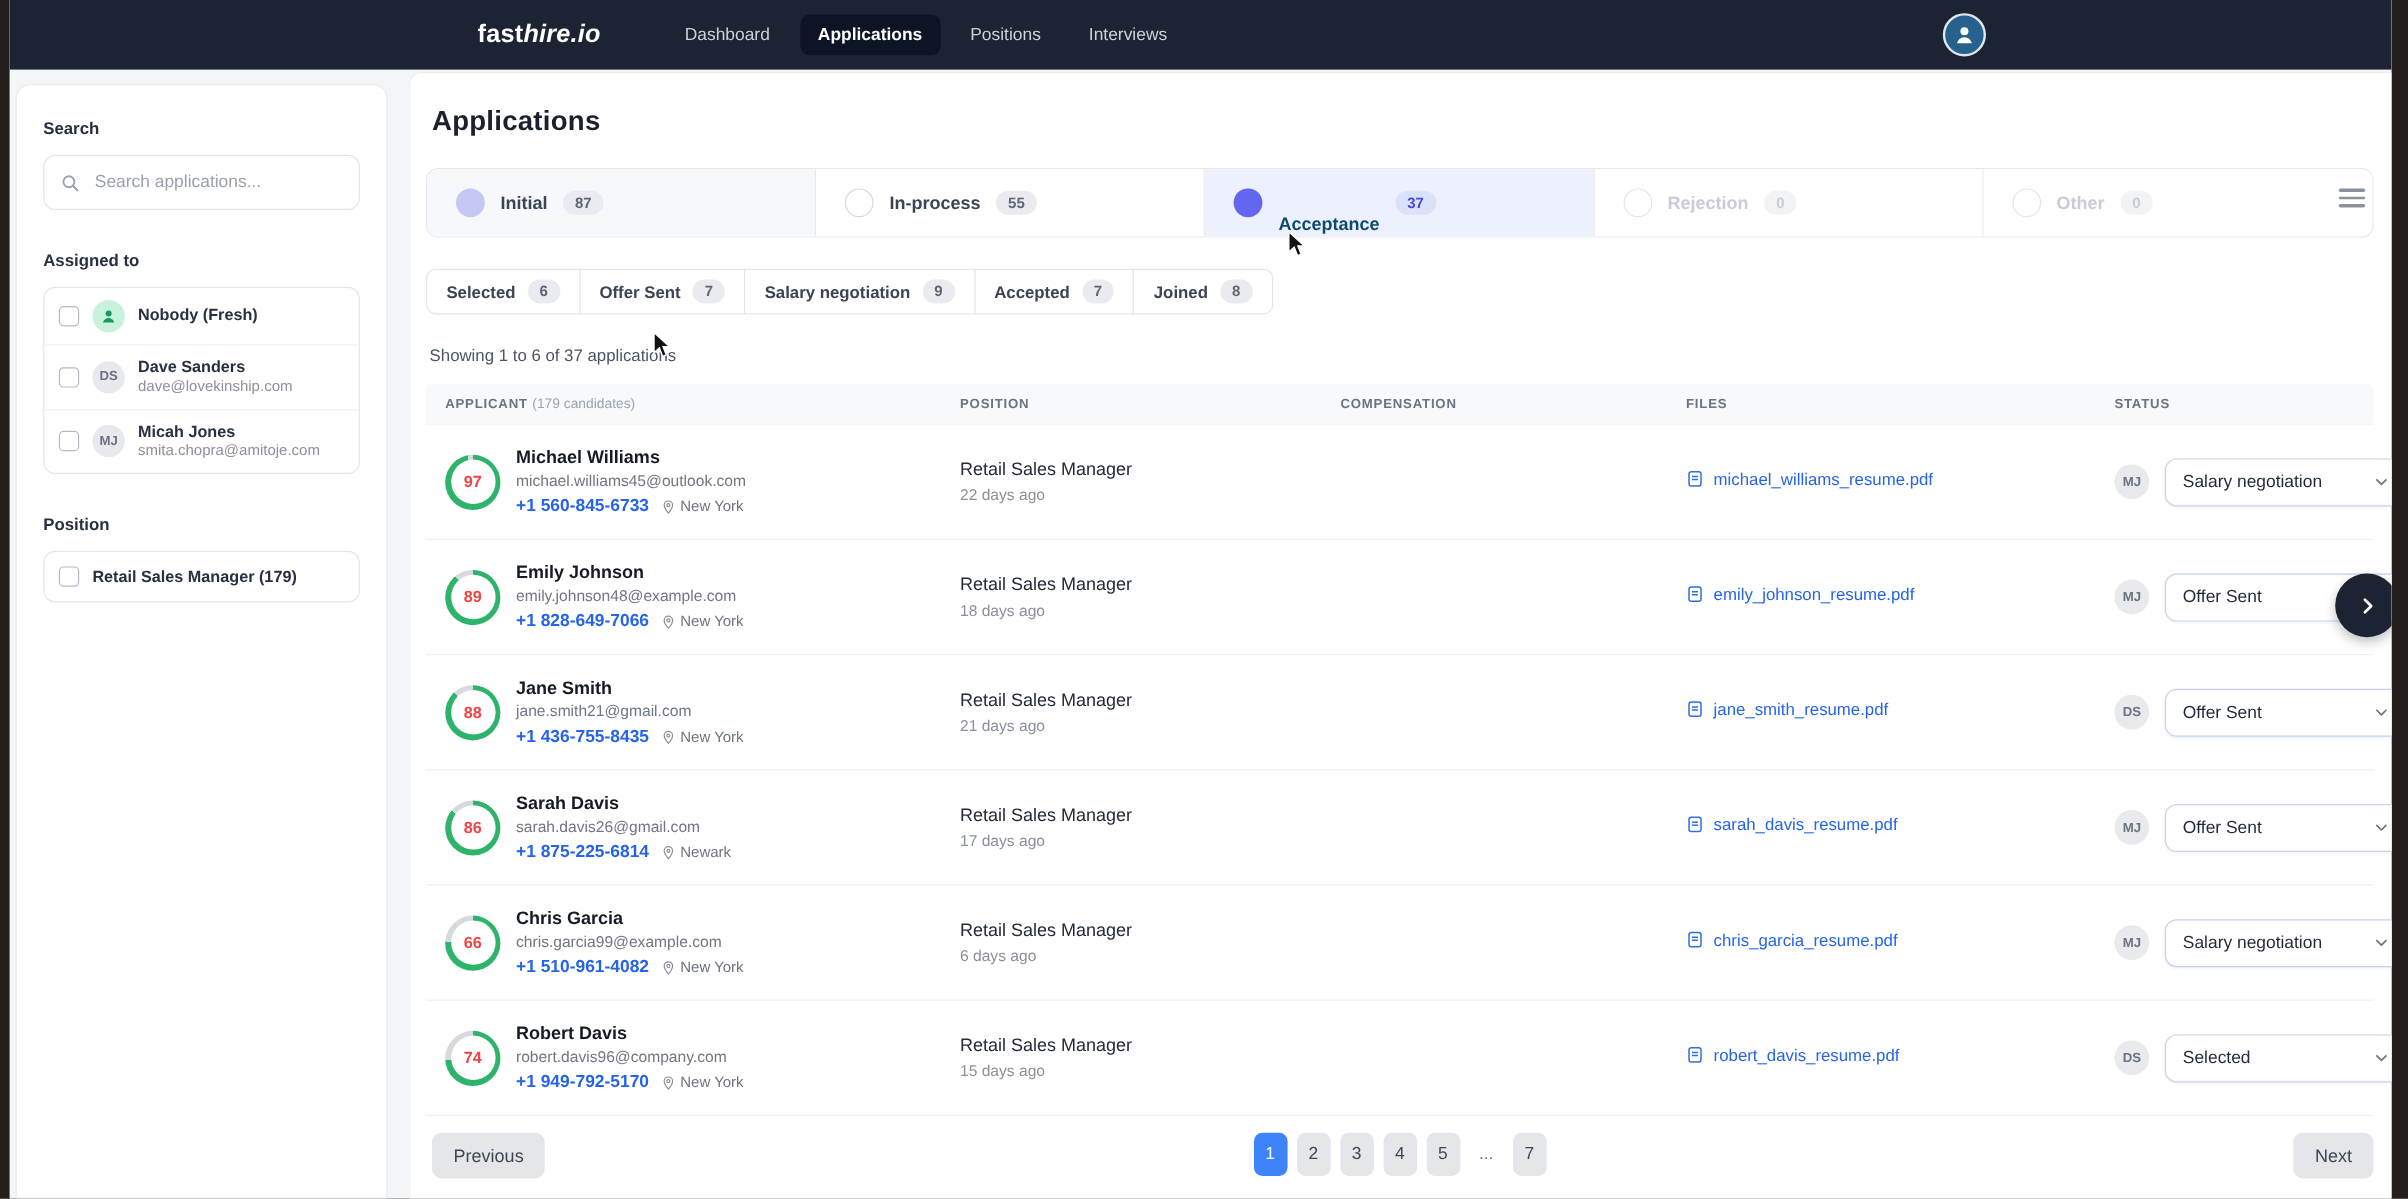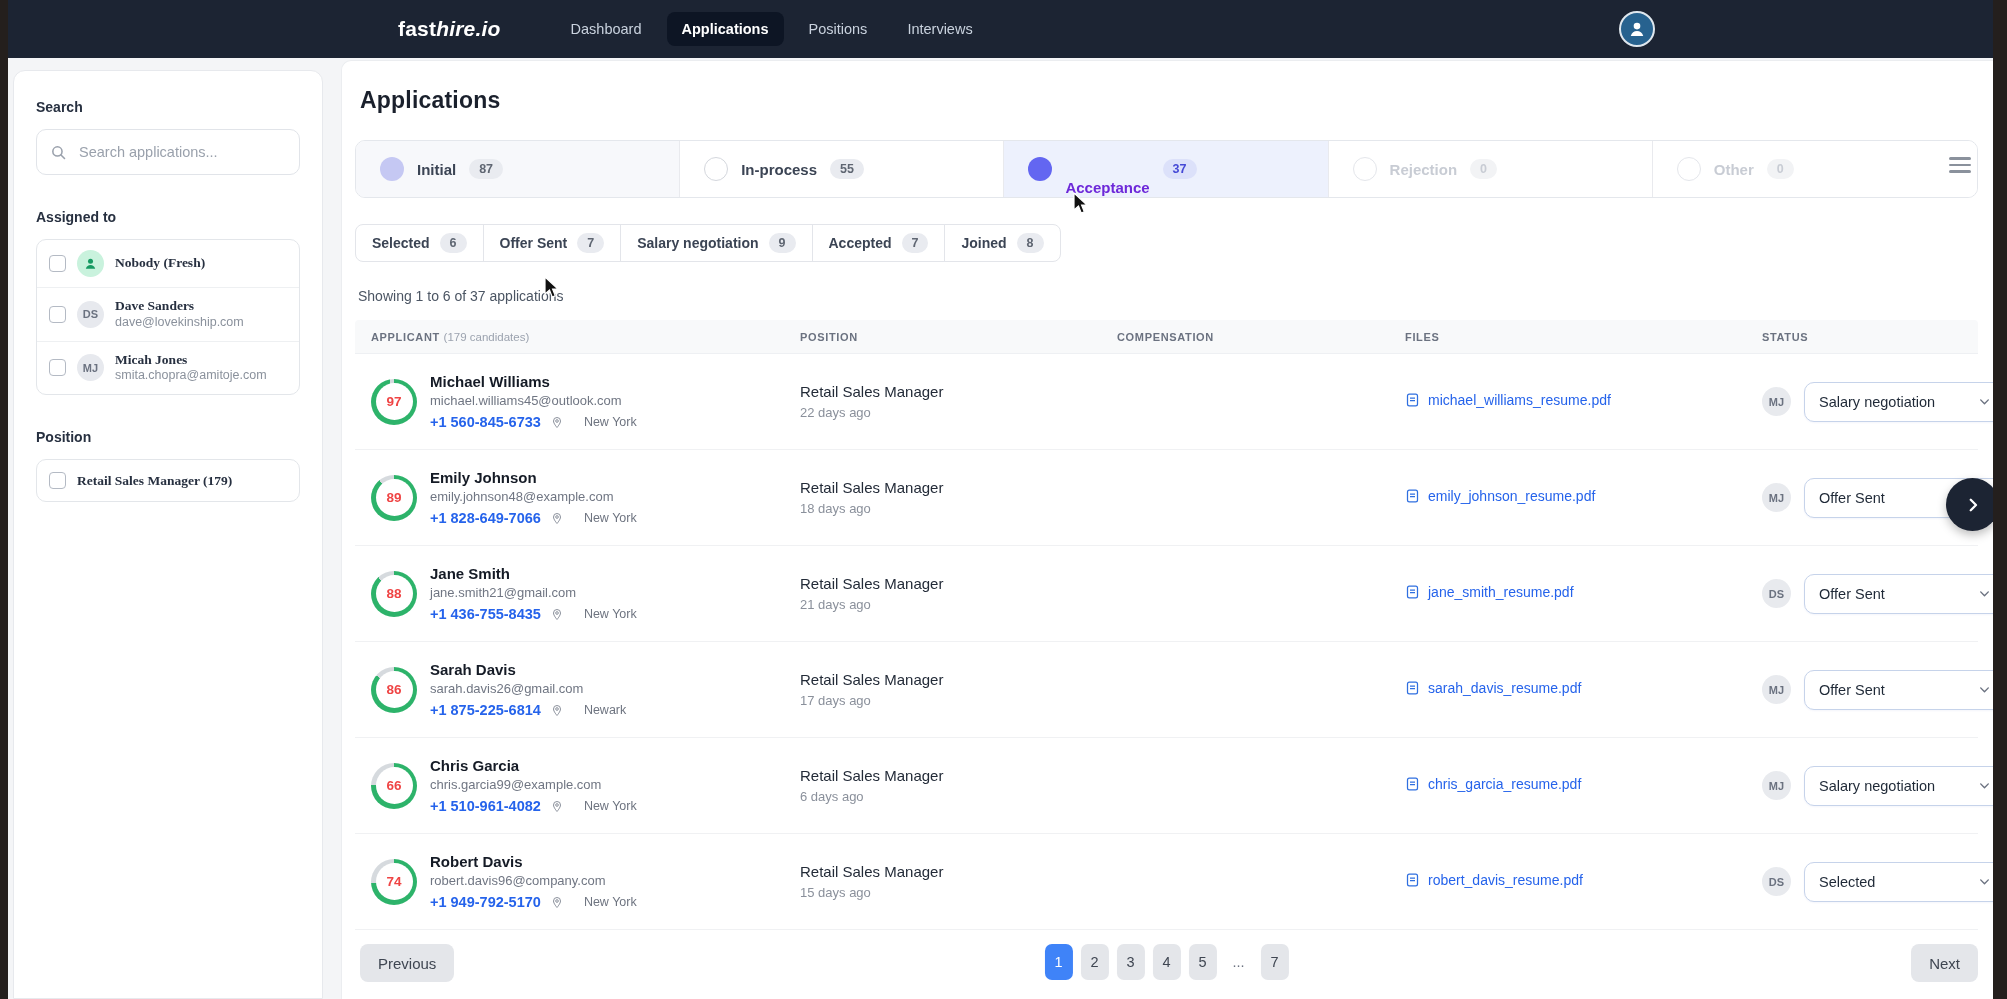--- a/index.html
+++ b/index.html
@@ -24,21 +24,21 @@
   .search-box input { width:100%; height:46px; border:1px solid #e1e4e9; border-radius:10px; padding:0 14px 0 42px; font-family:inherit; font-size:14.5px; color:#273040; background:#fff; outline:none; }
   .search-box input::placeholder { color:#9aa1ac; }
   .search-box .mag { position:absolute; left:14px; top:15px; }
   .side-card { border:1px solid #e3e6ea; border-radius:10px; background:#fff; overflow:hidden; margin-bottom:34px; }
   .assignee-row { display:flex; align-items:center; gap:11px; padding:10px 12px; border-bottom:1px solid #eef0f2; min-height:48px; cursor:pointer; }
   .assignee-row:last-child { border-bottom:0; }
   .cb { appearance:none; width:17px; height:17px; border:1.5px solid #b4bac4; border-radius:4px; background:#fff; flex:0 0 auto; cursor:pointer; }
   .avatar-sm { width:27px; height:27px; border-radius:50%; background:#e7e9ee; display:grid; place-items:center; font-size:11px; font-weight:700; color:#6b7280; flex:0 0 auto; }
   .avatar-sm.green { background:#c9f2dd; }
   .who { display:flex; flex-direction:column; line-height:1.25; min-width:0; }
-  .who-name { font-size:13.5px; font-weight:700; color:#273040; white-space:nowrap;font-family:Liberation Serif, serif; }
+  .who-name { font-size:13.5px; font-weight:700; color:#273040; white-space:nowrap; }
   .who-email { font-size:12.5px; color:#8a919c; white-space:nowrap; }
   .pos-row { display:flex; align-items:center; gap:11px; padding:12px 12px; cursor:pointer; }
   .pos-row .who-name { font-weight:600; }
 
   
   .main { position:absolute; left:333px; top:60px; width:1652px; height:939px; background:#ffffff; border-radius:10px 0 0 0; border:1px solid #ebedf0; border-right:0; border-bottom:0; padding:26px 15px 0 13px; }
   .page-title { font-size:23px; font-weight:800; color:#1a202c; letter-spacing:.2px; padding-left:5px; }
   .menu-btn { position:absolute; right:22px; top:96px; background:transparent; border:0; cursor:pointer; display:flex; flex-direction:column; gap:4px; }
   .menu-btn i { display:block; width:22px; height:2.5px; background:#8a919c; border-radius:2px; }
 
@@ -47,21 +47,21 @@
   .stage { display:flex; align-items:center; gap:13px; padding-left:24px; border-right:1px solid #e9eaee; cursor:pointer; background:#fff; }
   .stage:last-child { border-right:0; }
   .stage-dot { width:24px; height:24px; border-radius:50%; flex:0 0 auto; }
   .stage-label { font-size:15px; font-weight:700; color:#3b4454; }
   .count-badge { font-size:12.5px; font-weight:600; color:#5f6672; background:#e9ebf0; border-radius:999px; padding:3px 10px; }
   .stage.visited { background:#f7f8fb; }
   .stage.visited .stage-dot { background:#c5c8f3; }
   .stage.default .stage-dot { background:#fff; border:1.5px solid #d4d7dd; }
   .stage.active { background:#edf1fd; }
   .stage.active .stage-dot { background:#6366f1; }
-  .stage.active .stage-label { color:#6d28d9;margin-top:36px; }
+  .stage.active .stage-label { color:#0c4a6e;margin-top:36px; }
   .stage.active .count-badge { background:#dce1fa; color:#4549d6; }
   .stage.disabled .stage-dot { background:#fff; border:1.5px solid #e4e6eb; }
   .stage.disabled .stage-label { color:#c8ccd4; }
   .stage.disabled .count-badge { background:#f2f3f5; color:#c8ccd4; }
 
   
   .substages { margin-top:26px; display:flex; }
   .substage { display:inline-flex; align-items:center; gap:10px; background:#fff; border:1px solid #e3e5ea; margin-left:-1px; padding:0 16px; height:38px; cursor:pointer; font-family:inherit; }
   .substage:first-child { border-radius:8px 0 0 8px; margin-left:0; }
   .substage:last-child { border-radius:0 8px 8px 0; }
@@ -75,21 +75,21 @@
   .th .th-sub { text-transform:none; font-weight:400; letter-spacing:0; color:#9ca3af; font-size:11.5px; }
   .trow { display:grid; grid-template-columns:429px 317px 288px 357px 1fr; border-bottom:1px solid #f0f1f3; height:96px; align-items:center; }
   .cell { padding-left:16px; }
   .c-applicant { display:flex; align-items:center; gap:13px; }
   .score-ring { width:46px; height:46px; border-radius:50%; background:conic-gradient(#2db36a calc(var(--p)*1%), #d6dade 0); display:grid; place-items:center; flex:0 0 auto; }
   .score-num { width:37px; height:37px; border-radius:50%; background:#fff; display:grid; place-items:center; font-size:13.5px; font-weight:700; color:#ef4444; }
   .app-name { font-size:15px; font-weight:700; color:#151b26; }
   .app-email { font-size:13px; color:#707683; margin-top:3px; }
   .app-contact { display:flex; align-items:center; gap:10px; margin-top:6px; }
   .phone { font-size:14.5px; font-weight:600; color:#2563eb; text-decoration:none; cursor:pointer; }
-  .loc { display:inline-flex; align-items:center; gap:21px; font-size:12.5px; color:#6e7480;justify-content:flex-end; }
+  .loc { display:inline-flex; align-items:center; gap:4px; font-size:12.5px; color:#6e7480;justify-content:flex-end; }
   .pos-title { font-size:15px; color:#232b38; }
   .pos-ago { font-size:13px; color:#8a909b; margin-top:5px; }
   .file-link { display:inline-flex; align-items:center; gap:8px; font-size:14px; color:#2563eb; text-decoration:none; cursor:pointer;text-align:right; }
   .c-status { display:flex; align-items:center; gap:13px; }
   .avatar-badge { width:29px; height:29px; border-radius:50%; background:#e8eaee; display:grid; place-items:center; font-size:11px; font-weight:700; color:#6b7280; flex:0 0 auto; }
   .status-select { width:200px; height:40px; border:1px solid #c6d3ea; border-radius:10px; background:#fff; display:flex; align-items:center; justify-content:space-between; padding:0 12px 0 14px; font-size:14.5px; color:#1f2937; cursor:pointer; box-shadow:0 1px 2px rgba(30,64,175,.05); }
 
   
   .pagination { position:relative; margin-top:14px; height:38px; }
   .pg-btn { background:#e4e6ea; border:0; border-radius:8px; height:38px; font-family:inherit; font-size:15px; color:#3f4652; padding:0 18px; cursor:pointer; }

